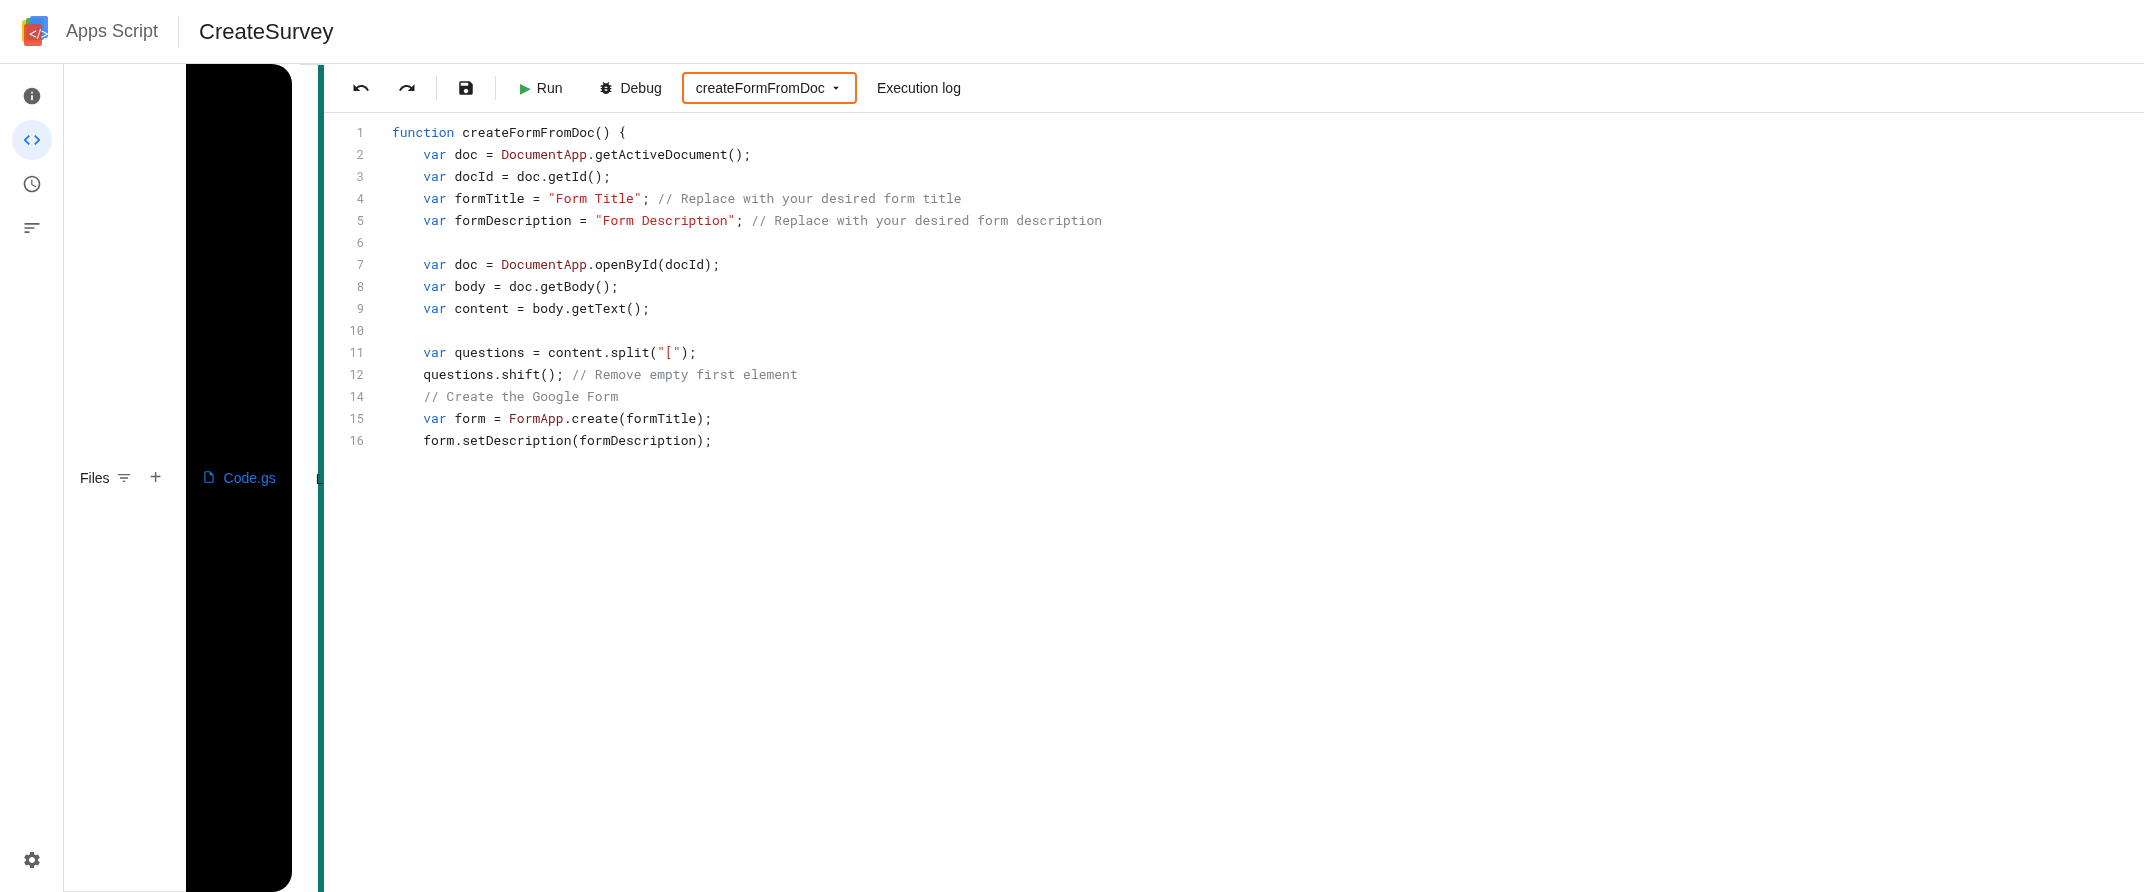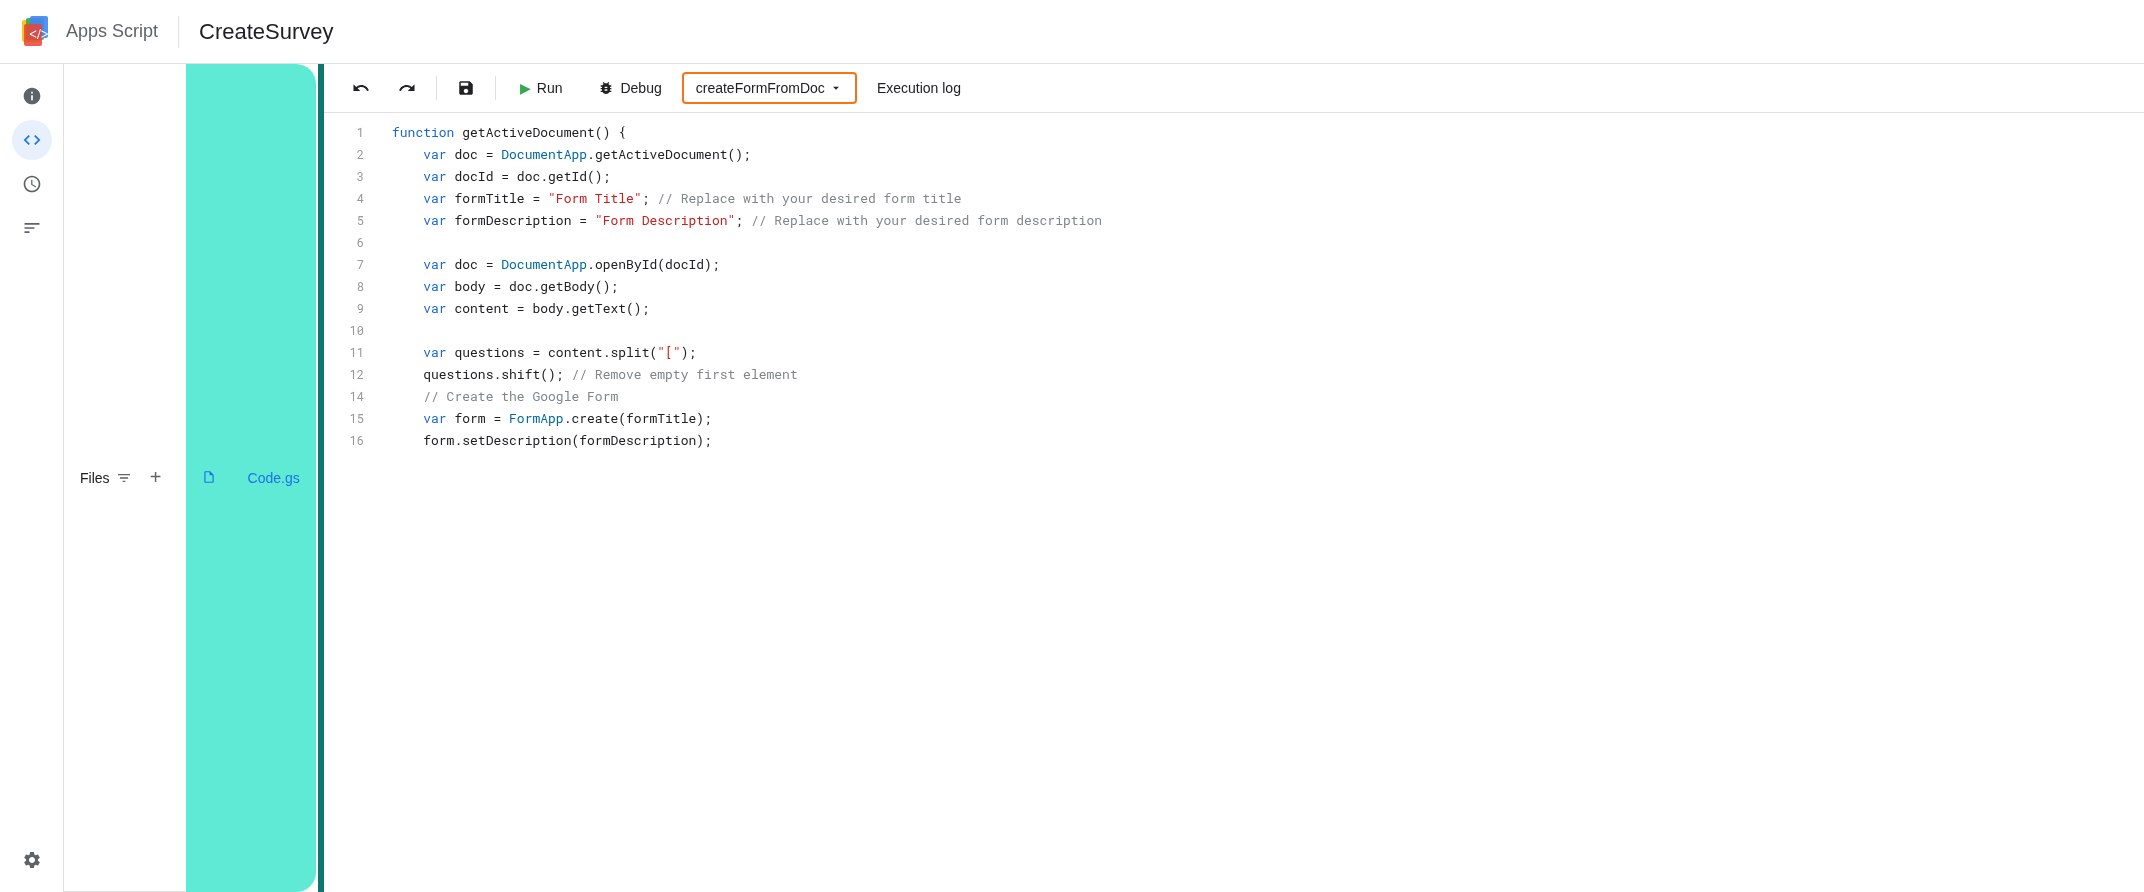--- a/index.html
+++ b/index.html
@@ -118,23 +118,22 @@
       display: flex;
       align-items: center;
       padding: 8px 16px;
       cursor: pointer;
       font-size: 14px;
       color: #202124;
       border-radius: 0 20px 20px 0;
       margin-right: 8px;
     }
     .file-item.active {
-      background: #5eead4;
+      background: #000000;
       color: #1a73e8;
-      gap: 24px;
     }
     .file-icon {
       margin-right: 8px;
       font-size: 14px;
       color: #5f6368;
     }
     .file-item.active .file-icon { color: #1a73e8; }
 
     .section-item {
       display: flex;
@@ -238,21 +237,21 @@
       flex: 1;
       white-space: pre;
       padding-left: 8px;
       color: #202124;
     }
     
     .kw { color: #1967d2; }          
     .var-kw { color: #1967d2; }      
     .string { color: #c5221f; }      
     .comment { color: #80868b; }     
-    .obj { color: #0369a1; }
+    .obj { color: #7f1d1d; }
     .plain { color: #202124; }
 
     
     .run-btn {
       display: flex;
       align-items: center;
       gap: 6px;
       padding: 6px 16px;
       border-radius: 4px;
       cursor: pointer;
@@ -401,21 +400,21 @@
       </div>
       <button class="execution-log-btn">
         <span>Execution log</span>
       </button>
     </div>
 
     <div class="code-editor">
 
       <div class="code-line">
         <span class="line-number">1</span>
-        <span class="line-content"><span class="kw">function</span> <span class="plain">getActiveDocument() {</span></span>
+        <span class="line-content"><span class="kw">function</span> <span class="plain">createFormFromDoc() {</span></span>
       </div>
 
       <div class="code-line">
         <span class="line-number">2</span>
         <span class="line-content">    <span class="var-kw">var</span> <span class="plain">doc = </span><span class="obj">DocumentApp</span><span class="plain">.getActiveDocument();</span></span>
       </div>
 
       <div class="code-line">
         <span class="line-number">3</span>
         <span class="line-content">    <span class="var-kw">var</span> <span class="plain">docId = doc.getId();</span></span>

